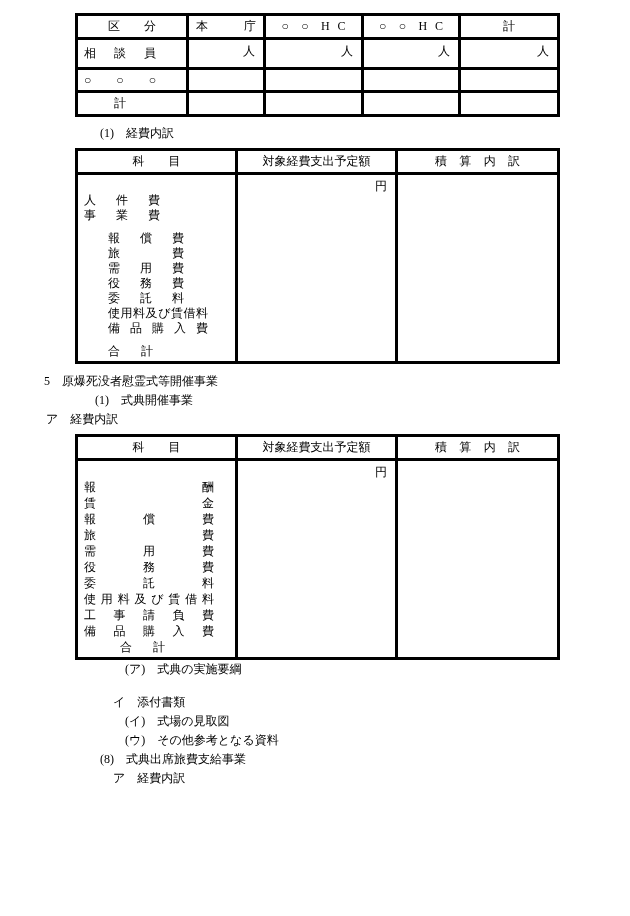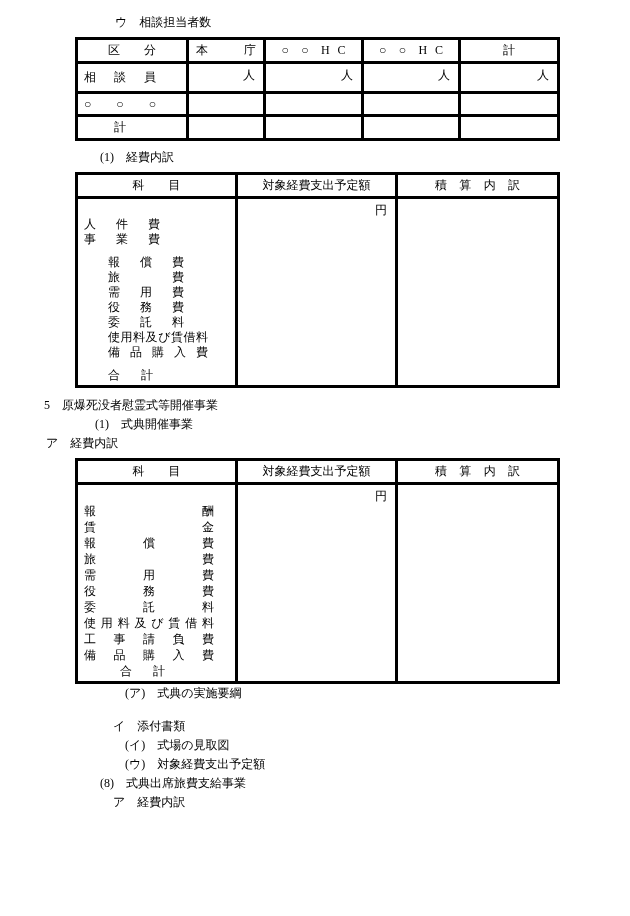--- a/index.html
+++ b/index.html
@@ -46,21 +46,20 @@
   .t2 td.c1h{height:178px}
   .t3 td.c1h{height:192px}
   .t2 .body .line{line-height:15px}
   .t3 .body .line{line-height:16px}
 </style>
 </head>
 <body>
 
 <div class="page">
 
-  <div class="h hu">ウ　相談担当者数</div>
 
   <table class="tbl t1">
     <colgroup>
         <col class="c111">
         <col class="c77">
         <col class="c98">
         <col class="c97">
         <col class="c99">
       </colgroup>
     <tbody>
@@ -184,17 +183,17 @@
       </td>
       <td class="body unit">円</td>
       <td class="body"></td>
     </tr>
   </tbody>
     </table>
 
   <div class="h att">(ア)　式典の実施要綱</div>
   <div class="h h51i">イ　添付書類</div>
   <div class="h att">(イ)　式場の見取図</div>
-  <div class="h att">(ウ)　対象経費支出予定額</div>
+  <div class="h att">(ウ)　その他参考となる資料</div>
   <div class="h h52">(8)　式典出席旅費支給事業</div>
   <div class="h h52a">ア　経費内訳</div>
 
 </div>
 
 </body></html>

